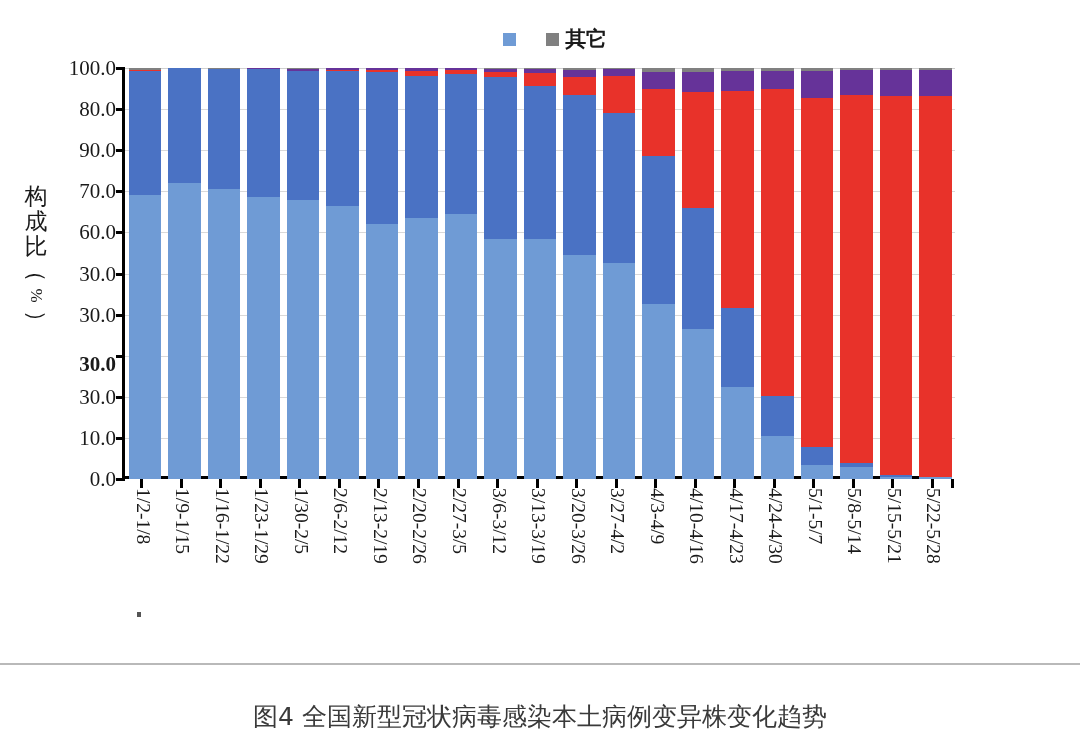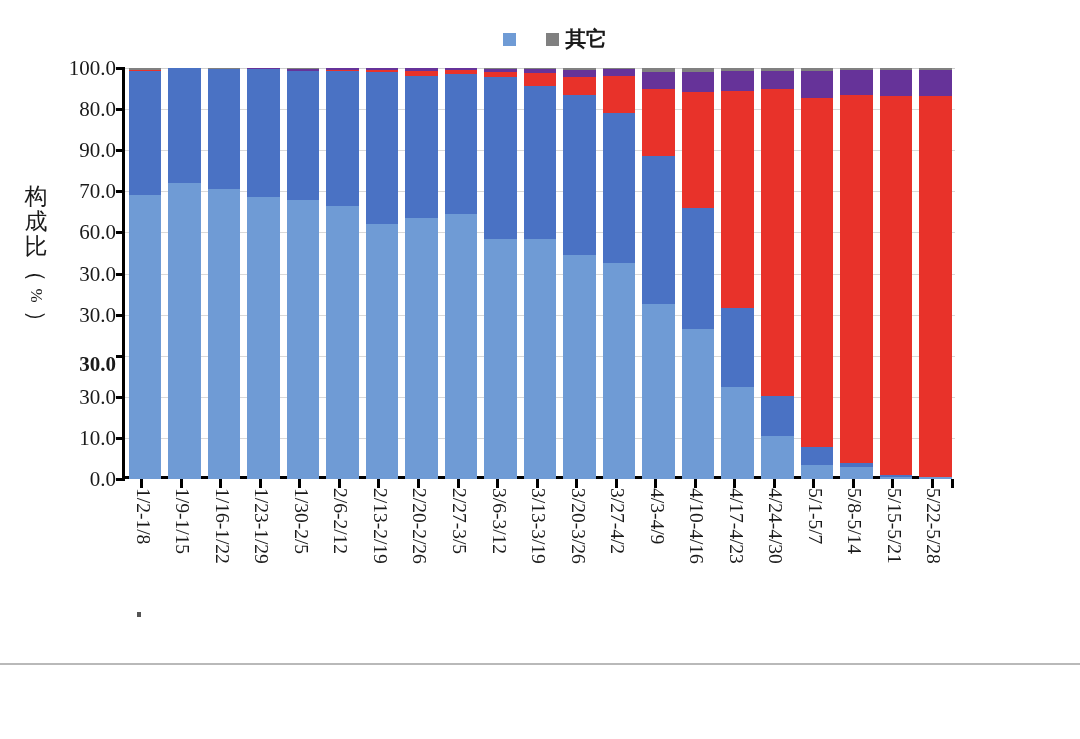--- a/index.html
+++ b/index.html
@@ -602,13 +602,14 @@
       </div>
       <div class="xlabel-cell">
         <div class="xlabel">5/22-5/28</div>
       </div>
     </div>
 
 
   <div id="stray-mark"></div>
   <div id="outer-rule"></div>
 
+  <div id="caption">图4 全国新型冠状病毒感染本土病例变异株变化趋势</div>
 </div>
 
 </body></html>

